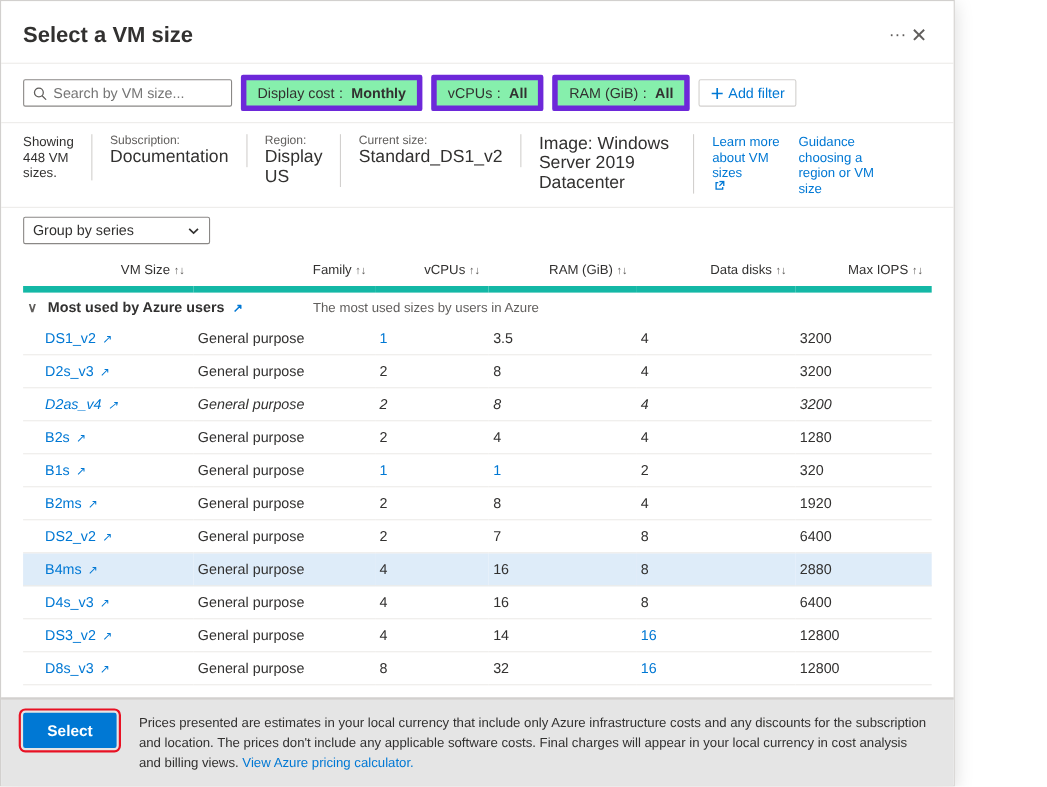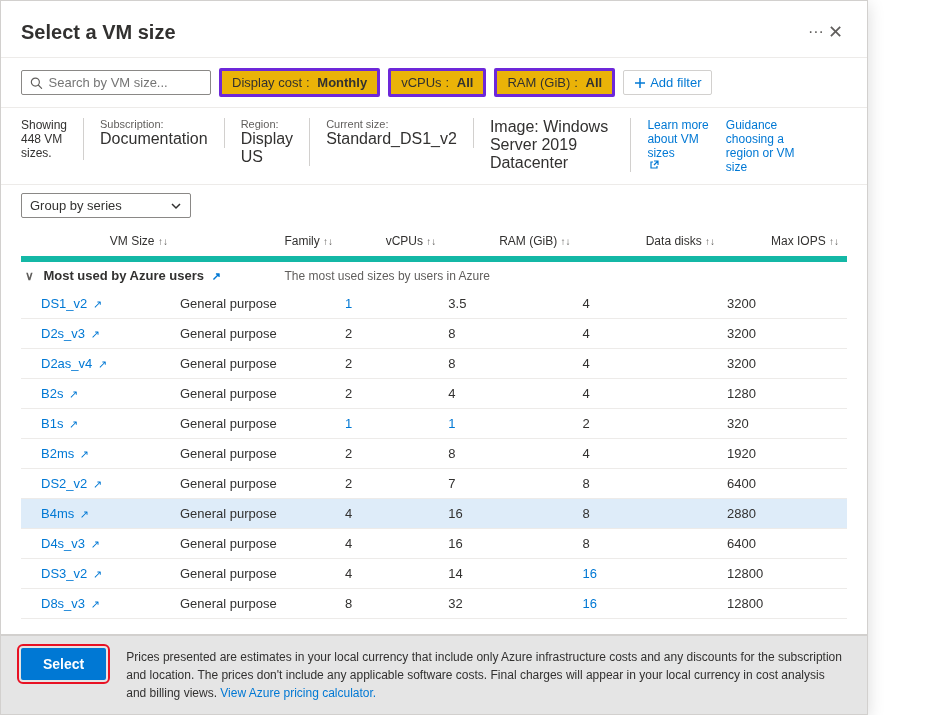--- a/index.html
+++ b/index.html
@@ -5,21 +5,21 @@
     * { box-sizing: border-box; margin: 0; padding: 0; }
     body { font-family: 'Segoe UI', Arial, sans-serif; font-size: 13px; color: #323130; background: #fff; }
     .dialog { width: 868px; min-height: 715px; background: #fff; border: 1px solid #d2d0ce; box-shadow: 0 4px 16px rgba(0,0,0,0.15); position: relative; display: flex; flex-direction: column; }
     .dialog-header { display: flex; align-items: center; padding: 16px 20px 10px 20px; border-bottom: 1px solid #edebe9; }
     .dialog-title { font-size: 20px; font-weight: 600; color: #323130; flex: 1; }
     .dialog-more { color: #605e5c; font-size: 16px; margin-left: 8px; cursor: pointer; }
     .close-btn { background: none; border: none; cursor: pointer; font-size: 18px; color: #605e5c; padding: 4px; margin-left: auto; }
     .toolbar { display: flex; align-items: center; padding: 10px 20px; gap: 8px; border-bottom: 1px solid #edebe9; }
     .search-box { display: flex; align-items: center; border: 1px solid #8a8886; border-radius: 2px; padding: 4px 8px; width: 190px; gap: 6px; }
     .search-box input { border: none; outline: none; font-size: 13px; color: #323130; width: 100%; background: transparent; }
-    .filter-pill { display: flex; align-items: center; background: #eab308; border: 3px solid #6d28d9; border-radius: 2px; padding: 4px 10px; font-size: 13px; cursor: pointer; gap: 4px; white-space: nowrap; }
+    .filter-pill { display: flex; align-items: center; background: #86efac; border: 5px solid #6d28d9; border-radius: 2px; padding: 4px 10px; font-size: 13px; cursor: pointer; gap: 4px; white-space: nowrap; }
     .filter-pill .bold { font-weight: 600; }
     .add-filter-btn { display: flex; align-items: center; gap: 4px; background: none; border: 1px solid #d2d0ce; border-radius: 2px; padding: 4px 10px; font-size: 13px; cursor: pointer; color: #0078d4; }
     .info-bar { display: flex; align-items: flex-start; padding: 10px 20px; gap: 0; border-bottom: 1px solid #edebe9; font-size: 12px; color: #323130; }
     .info-section { display: flex; flex-direction: column; padding-right: 16px; border-right: 1px solid #d2d0ce; margin-right: 16px; }
     .info-section:last-child { border-right: none; }
     .info-label { color: #605e5c; font-size: 11px; }
     .info-value { font-size: 16px; color: #323130; }
     .info-link { color: #0078d4; text-decoration: none; font-size: 12px; cursor: pointer; }
     .group-section { padding: 8px 20px; }
     .group-select { display: flex; align-items: center; border: 1px solid #8a8886; border-radius: 2px; padding: 4px 8px; font-size: 13px; cursor: pointer; gap: 4px; width: 170px; justify-content: space-between; background: #fff; }
@@ -180,21 +180,21 @@
     <td style="padding-left:20px;">
       <a href="#" class="link-blue">D2s_v3</a>
       <span style="color:#0078d4; font-size:11px; margin-left:2px;">↗</span>
     </td>
     <td>General purpose</td>
     <td>2</td>
     <td>8</td>
     <td>4</td>
     <td>3200</td>
   </tr>
-          <tr style="cursor: pointer;">
+          <tr style="cursor: pointer; font-style: italic;">
     <td style="padding-left:20px;">
       <a href="#" class="link-blue">D2as_v4</a>
       <span style="color:#0078d4; font-size:11px; margin-left:2px;">↗</span>
     </td>
     <td>General purpose</td>
     <td>2</td>
     <td>8</td>
     <td>4</td>
     <td>3200</td>
   </tr>

